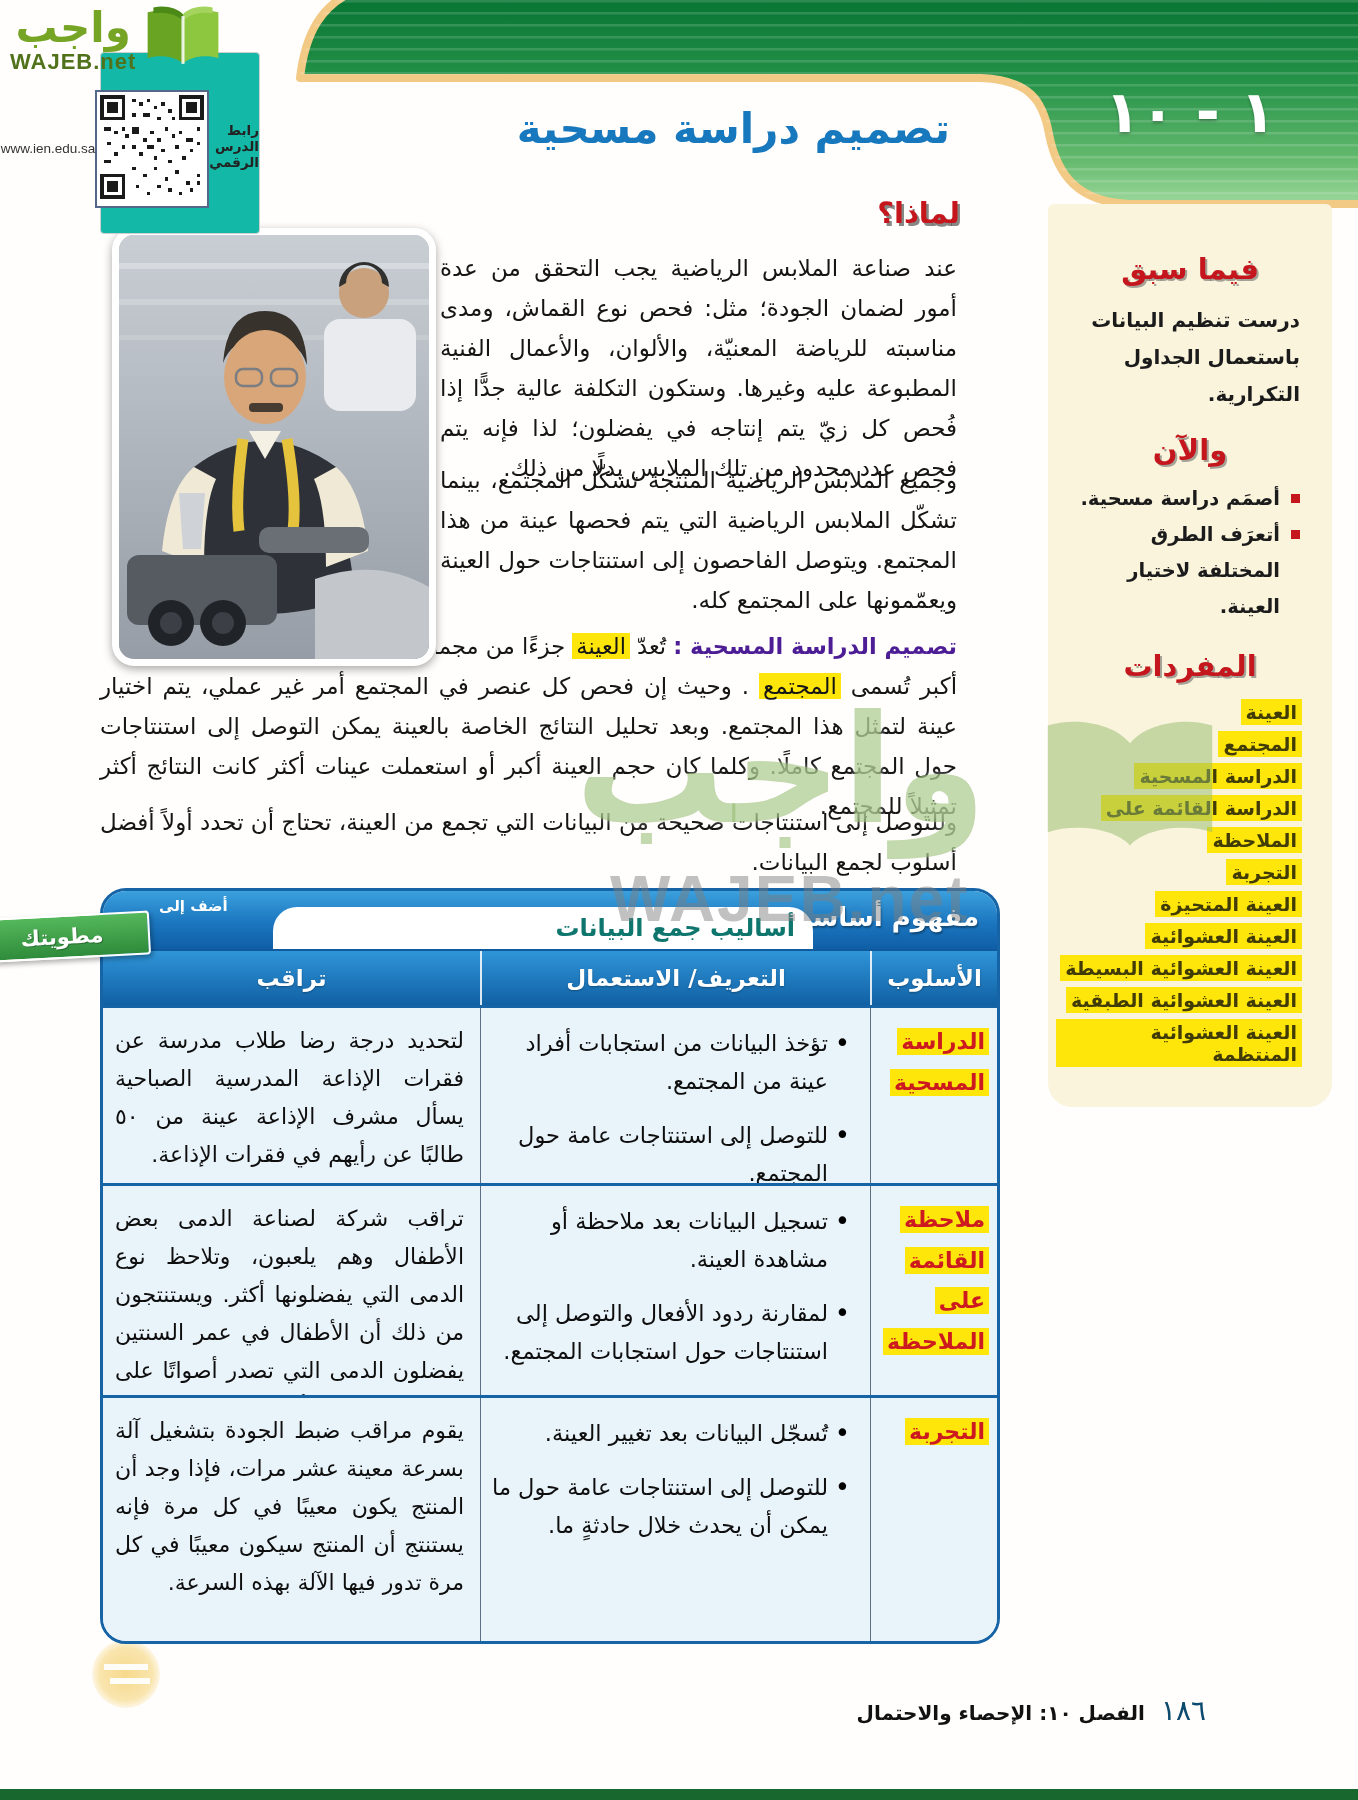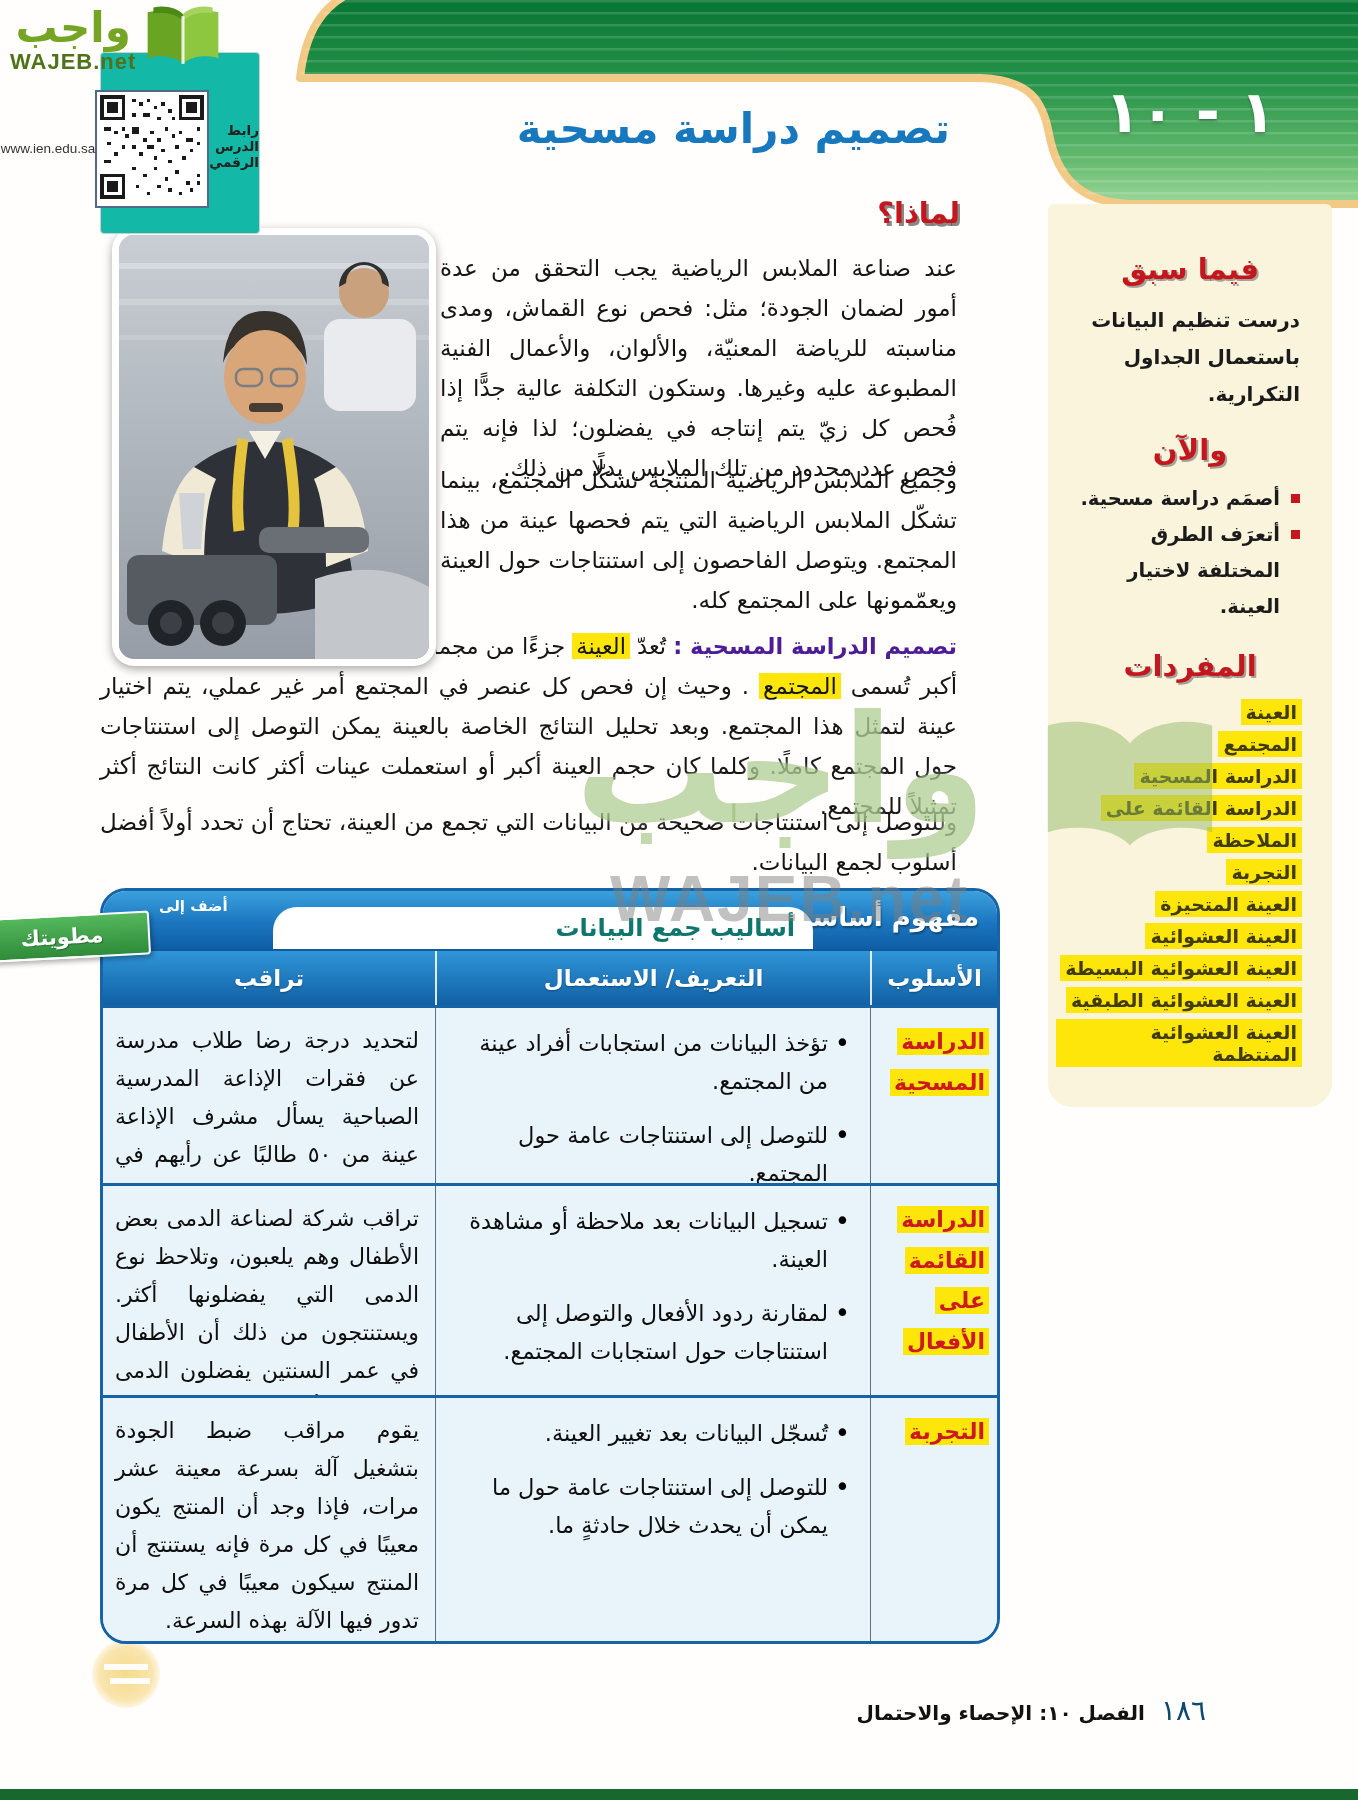--- a/index.html
+++ b/index.html
@@ -88,21 +88,21 @@
   .ribbon{position:absolute;left:-26px;top:915px;width:176px;height:44px;z-index:7;
           background:linear-gradient(180deg,#55b85c,#2e8b3a);transform:rotate(-3deg);
           border:2px solid #fff;border-radius:4px;box-shadow:2px 3px 5px rgba(0,0,0,.3);
           display:flex;align-items:center;justify-content:center;}
   .ribbon span{color:#fff;font-size:21px;font-weight:bold;text-shadow:1px 1px 1px rgba(0,0,0,.3);}
   .thead{display:flex;height:56px;background:linear-gradient(180deg,#2f95d8,#1160a4);
          border-top:2px solid #0f5a9c;}
   .thead .cell{display:flex;align-items:center;justify-content:center;color:#fff;
                font-size:23px;font-weight:bold;text-shadow:0 1px 2px rgba(0,0,0,.3);}
   .c-method{width:127px;flex:none;}
-  .c-def{width:435px;flex:none;}
+  .c-def{width:390px;flex:none;}
   .c-ex{flex:1;}
   .thead .c-method,.thead .c-def{border-left:2px solid rgba(255,255,255,.85);}
   .trow{display:flex;border-top:3px solid #1663a5;background:#e9f3fa;}
   .trow .c-method,.trow .c-def{border-left:1.5px solid #5b6f85;}
   .row1{height:178px;}
   .row2{height:212px;}
   .row3{height:249px;}
   .method-cell{padding:14px 8px 0 4px;text-align:right;font-size:22px;font-weight:bold;
                color:#cc1a20;line-height:1.85;overflow:hidden;}
   .method-cell span{background:#ffe60a;padding:1px 4px;box-decoration-break:clone;-webkit-box-decoration-break:clone;}
@@ -346,21 +346,21 @@
       </div>
       <div class="c-def def-cell">
         <div class="def-item">تؤخذ البيانات من استجابات أفراد عينة من المجتمع.</div>
         <div class="def-item">للتوصل إلى استنتاجات عامة حول المجتمع.</div>
       </div>
       <div class="c-ex ex-cell">لتحديد درجة رضا طلاب مدرسة عن فقرات الإذاعة المدرسية الصباحية يسأل مشرف الإذاعة عينة من ٥٠ طالبًا عن رأيهم في فقرات الإذاعة.</div>
     </div>
 
     <div class="trow row2">
       <div class="c-method method-cell">
-        <span>الدراسة القائمة على الأفعال</span>
+        <span>ملاحظة القائمة على الملاحظة</span>
       </div>
       <div class="c-def def-cell">
         <div class="def-item">تسجيل البيانات بعد ملاحظة أو مشاهدة العينة.</div>
         <div class="def-item">لمقارنة ردود الأفعال والتوصل إلى استنتاجات حول استجابات المجتمع.</div>
       </div>
       <div class="c-ex ex-cell">تراقب شركة لصناعة الدمى بعض الأطفال وهم يلعبون، وتلاحظ نوع الدمى التي يفضلونها أكثر. ويستنتجون من ذلك أن الأطفال في عمر السنتين يفضلون الدمى التي تصدر أصواتًا على تلك التي لا تصدر أصواتًا.</div>
     </div>
 
     <div class="trow row3">
       <div class="c-method method-cell">

